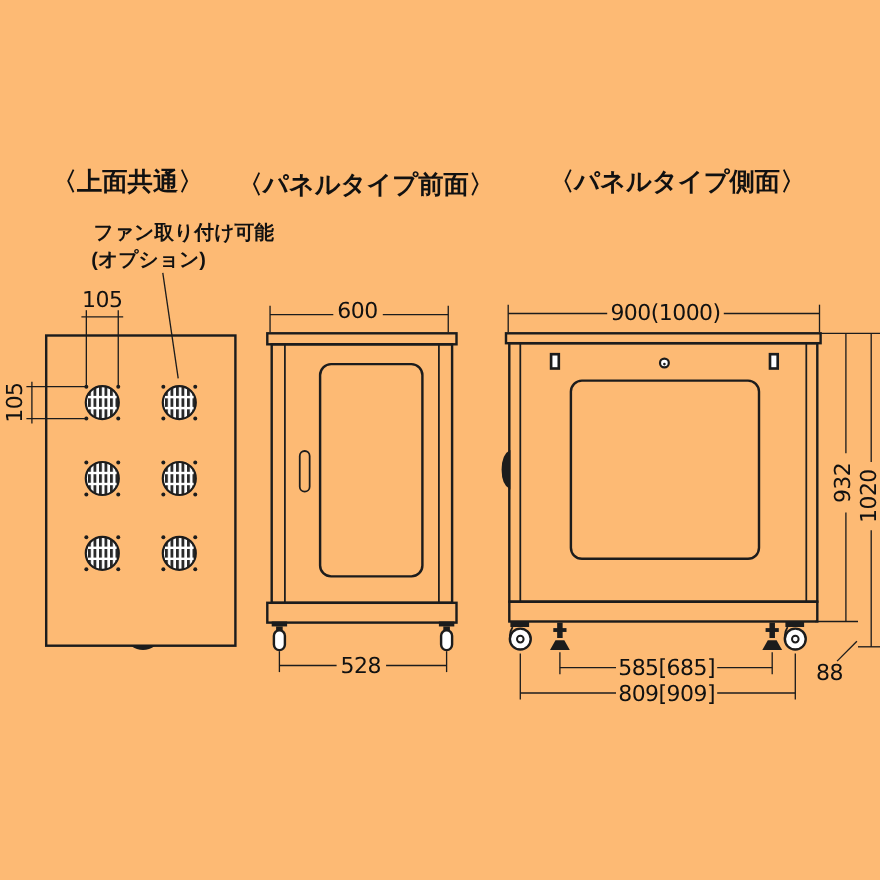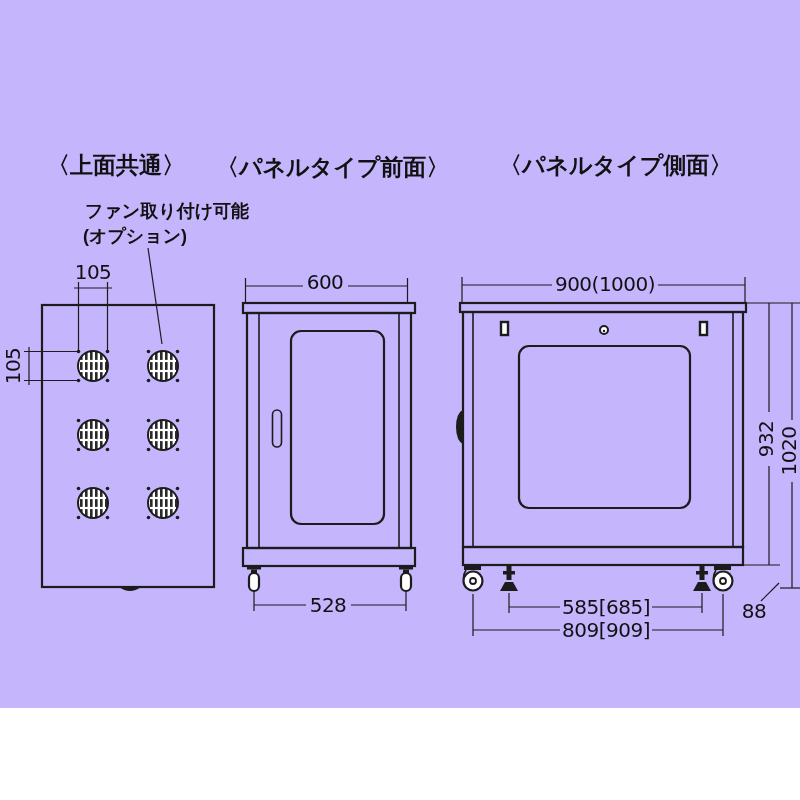--- a/index.html
+++ b/index.html
@@ -1,16 +1,16 @@
 <!DOCTYPE html>
 <html><head>
 <meta charset="utf-8">
 <style>
   html,body{margin:0;padding:0;background:#ffffff;}
-  .page{position:relative;width:800px;height:708px;background:#c4b5fd;overflow:hidden;
+  .page{position:relative;width:800px;height:800px;background:#fdba74;overflow:hidden;
         font-family:"Liberation Sans","DejaVu Sans",sans-serif;text-align:center;}
   svg{position:absolute;left:0;top:0;}
   .outline{fill:none;stroke:#1c1c1c;stroke-width:2.2;}
   .thin{fill:none;stroke:#1c1c1c;stroke-width:1.6;}
   .dim{fill:none;stroke:#1c1c1c;stroke-width:1.2;}
   .dark{fill:#1c1c1c;stroke:none;}
   .dimtext{font-family:"DejaVu Sans","Liberation Sans",sans-serif;font-size:20px;
            letter-spacing:-0.5px;fill:#111;}
   .jptitle{font-family:"Liberation Sans","DejaVu Sans",sans-serif;font-size:23px;
            font-weight:700;fill:#111;}

